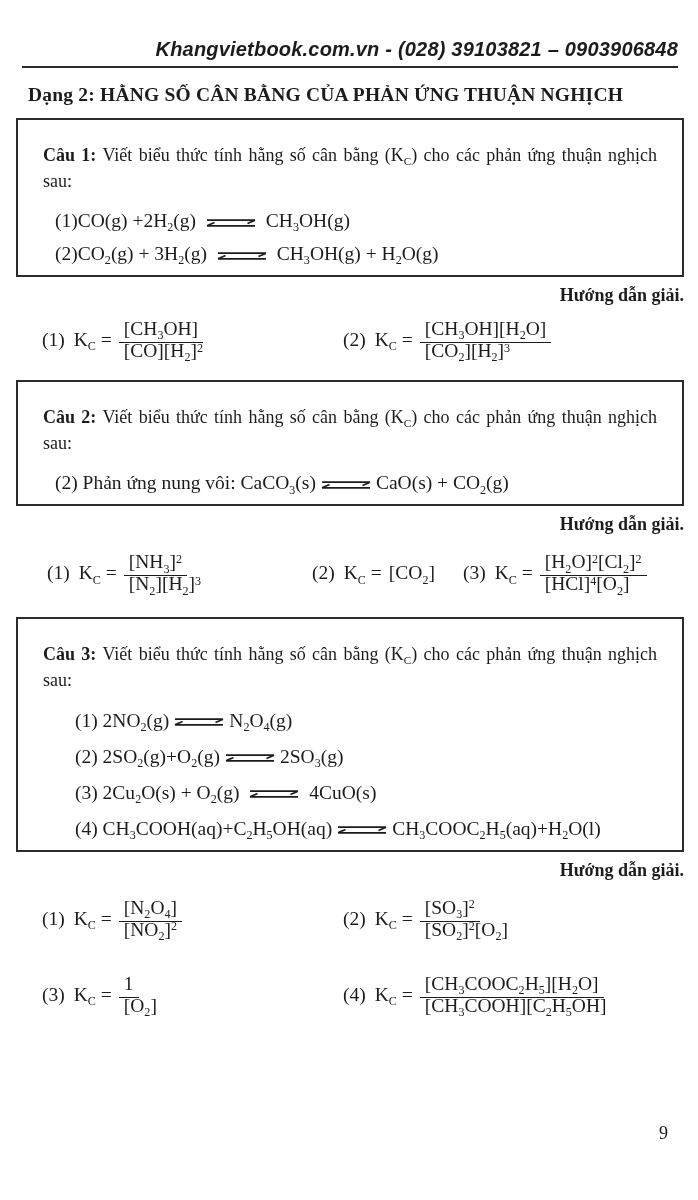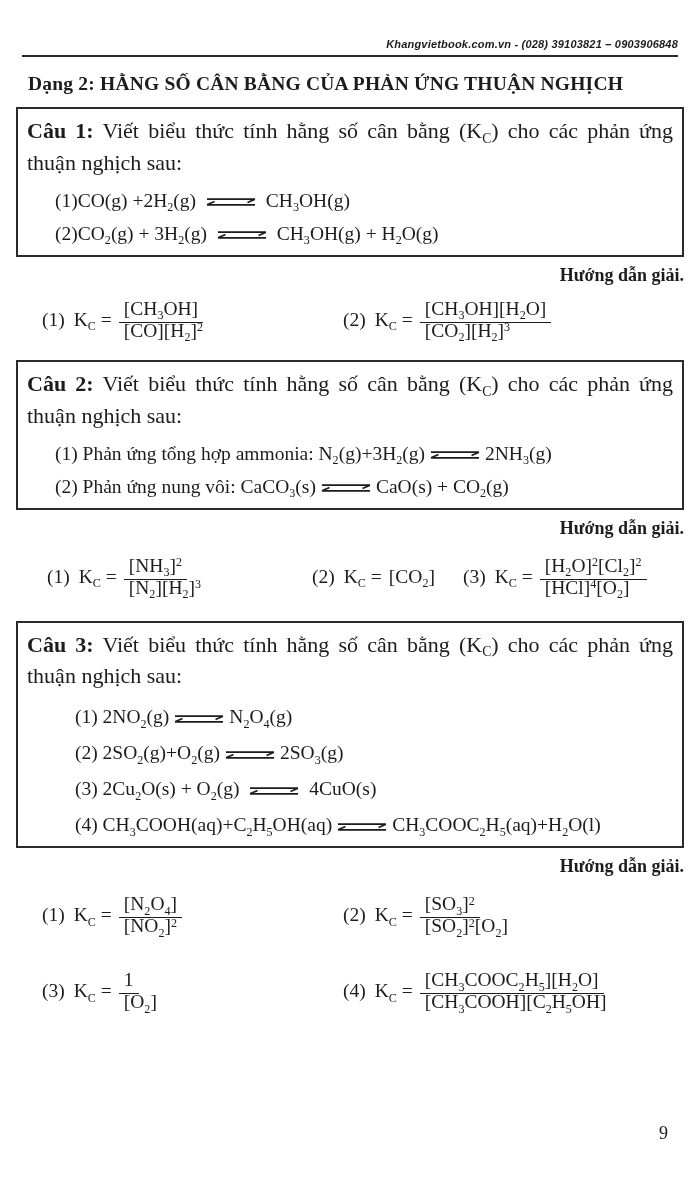--- a/index.html
+++ b/index.html
@@ -20,40 +20,40 @@
     margin:0 6px;
     padding-top:38px;
     padding-bottom:5px;
     border-bottom:2px solid #2a2a2a;
     text-align:right;
   }
   .header-text{
     font-family:"Liberation Sans","DejaVu Sans",sans-serif;
     font-style:italic;
     font-weight:bold;
-    font-size:11px;
+    font-size:20px;
     letter-spacing:0.2px;
   }
   
   .title{
     margin:16px 0 0 12px;
     font-size:19.5px;
     font-weight:bold;
     letter-spacing:0.2px;
   }
   
   .qbox{
     border:2px solid #2b2b2b;
     margin-top:12px;
     padding:6px 9px 10px 9px;
   }
   .qbox.q2,.qbox.q3{margin-top:6px;}
   .q-prompt{
-    margin:0;
-    font-size:22px;
+    margin:16px;
+    font-size:18px;
     line-height:1.45;
     text-align:justify;
   }
   .q-label{font-weight:bold;}
   .equation{
     margin:11px 0 0 28px;
     font-size:19.5px;
     white-space:nowrap;
   }
   .q3 .equation{margin-top:14px;margin-left:48px;}
@@ -141,24 +141,20 @@
             <span class="kc">K<sub>C</sub> =</span>
             <span class="frac"><span class="num">[CH<sub>3</sub>OH][H<sub>2</sub>O]</span><br><span class="den">[CO<sub>2</sub>][H<sub>2</sub>]<sup>3</sup></span></span>
           </span>
         </div>
       </div>
   </div>
 
   <div class="qbox q2">
     <p class="q-prompt"><span class="q-label">Câu 2:</span> <span>Viết biểu thức tính hằng số cân bằng (K<sub>C</sub>) cho các phản ứng thuận nghịch sau:</span></p>
     <div>
-        <div class="equation">(1) Phản ứng tổng hợp ammonia: N<sub>2</sub>(g)+3H<sub>2</sub>(g)<span class="eqarrow"><svg width="54" height="14" viewBox="0 0 54 14" xmlns="http://www.w3.org/2000/svg">
-              <path d="M3 4.2 H51 M51 4.2 L43.5 7.6" fill="none" stroke="#1c1c1c" stroke-width="1.7"></path>
-              <path d="M51 9.8 H3 M3 9.8 L10.5 6.4" fill="none" stroke="#1c1c1c" stroke-width="1.7"></path>
-            </svg></span>2NH<sub>3</sub>(g)</div>
         <div class="equation">(2) Phản ứng nung vôi: CaCO<sub>3</sub>(s)<span class="eqarrow"><svg width="54" height="14" viewBox="0 0 54 14" xmlns="http://www.w3.org/2000/svg">
               <path d="M3 4.2 H51 M51 4.2 L43.5 7.6" fill="none" stroke="#1c1c1c" stroke-width="1.7"></path>
               <path d="M51 9.8 H3 M3 9.8 L10.5 6.4" fill="none" stroke="#1c1c1c" stroke-width="1.7"></path>
             </svg></span>CaO(s) + CO<sub>2</sub>(g)</div>
       </div>
   </div>
 
   <div class="sol sol2">
     <div class="sol-heading">Hướng dẫn giải.</div>
     <div>

